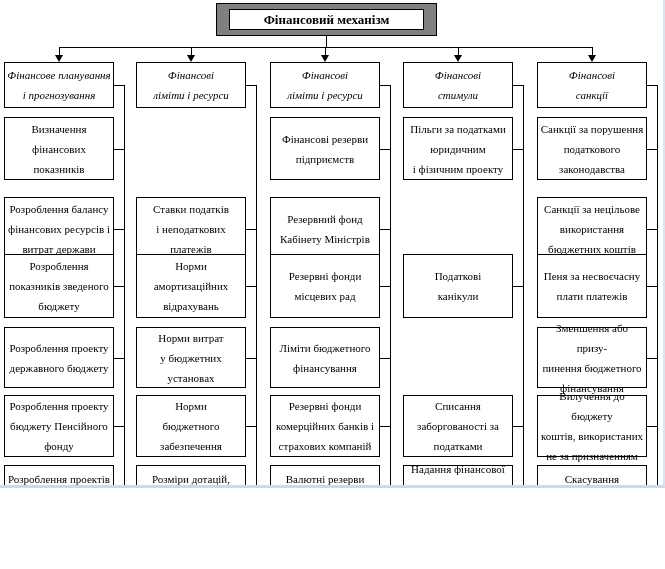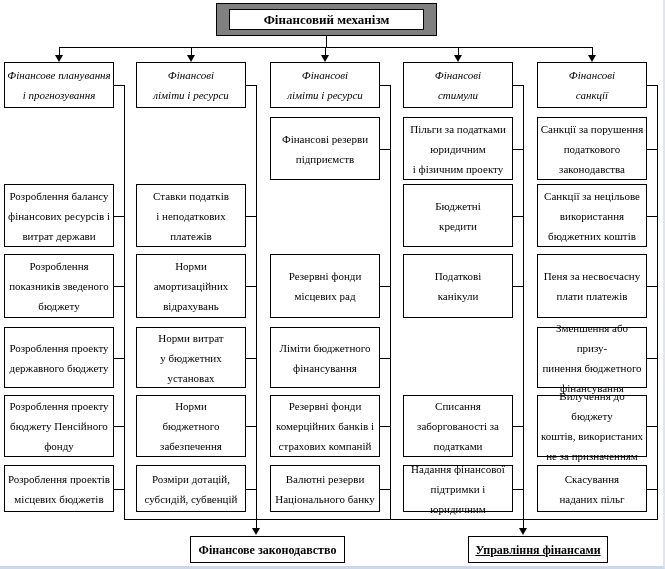--- a/index.html
+++ b/index.html
@@ -1,37 +1,37 @@
 <!DOCTYPE html>
 <html><head>
 <meta charset="utf-8">
 <style>
   * { margin:0; padding:0; box-sizing:border-box; }
   html,body { background:#fff; }
   body { font-family:"Liberation Serif", serif; color:#000; }
   .canvas {
-    position:relative; width:665px; height:569px; background:#fff;
+    position:relative; width:665px; height:488px; background:#fff;
     border-right:2px solid #dbe5f3; border-bottom:3px solid #c9daf0;
     overflow:hidden;
   }
   .box {
     position:absolute; border:1px solid #000; background:#fff;
     display:flex; align-items:center; justify-content:center;
     text-align:center; font-size:11px; line-height:20px;
     white-space:pre-line; padding:12px 2px;
   }
   .hdr { font-style:italic; }
   .bold { font-weight:bold; font-size:12px; }
   .box-w { width:110px; }
   
   .c0{left:4px} .c1{left:136px} .c2{left:270px} .c3{left:403px} .c4{left:537px}
   
   .rh{top:62px;height:46px}
   .r0{top:117px;height:63px}
-  .r1{top:184px;height:63px}
+  .r1{top:197px;height:63px}
   .r2{top:254px;height:64px}
   .r3{top:327px;height:61px}
   .r4{top:395px;height:62px}
   .r5{top:465px;height:47px}
   
   .cb::after {
     content:""; position:absolute; right:-11px; top:50%;
     width:11px; height:1px; background:#000;
   }
   .line { position:absolute; background:#000; }
@@ -78,20 +78,23 @@
   <div class="tri" style="left:588px;top:55px"></div>
 
   <div class="line" style="left:124px;top:85px;width:1px;height:435px"></div>
   <div class="line" style="left:256px;top:85px;width:1px;height:435px"></div>
   <div class="line" style="left:390px;top:85px;width:1px;height:435px"></div>
   <div class="line" style="left:523px;top:85px;width:1px;height:435px"></div>
   <div class="line" style="left:657px;top:85px;width:1px;height:435px"></div>
 
   <div class="box box-w cb hdr c0 rh">Фінансове планування
 і прогнозування</div>
+  <div class="box box-w cb c0 r0">Визначення
+фінансових
+показників</div>
   <div class="box box-w cb c0 r1">Розроблення балансу
 фінансових ресурсів і
 витрат держави</div>
   <div class="box box-w cb c0 r2">Розроблення
 показників зведеного
 бюджету</div>
   <div class="box box-w cb c0 r3">Розроблення проекту
 державного бюджету</div>
   <div class="box box-w cb c0 r4">Розроблення проекту
 бюджету Пенсійного
@@ -113,37 +116,37 @@
   <div class="box box-w cb c1 r4">Норми
 бюджетного
 забезпечення</div>
   <div class="box box-w cb c1 r5">Розміри дотацій,
 субсидій, субвенцій</div>
 
   <div class="box box-w cb hdr c2 rh">Фінансові
 ліміти і ресурси</div>
   <div class="box box-w cb c2 r0">Фінансові резерви
 підприємств</div>
+  <div class="box box-w cb c2 r1">Резервний фонд
+Кабінету Міністрів</div>
   <div class="box box-w cb c2 r2">Резервні фонди
 місцевих рад</div>
   <div class="box box-w cb c2 r3">Ліміти бюджетного
 фінансування</div>
   <div class="box box-w cb c2 r4">Резервні фонди
 комерційних банків і
 страхових компаній</div>
   <div class="box box-w cb c2 r5">Валютні резерви
 Національного банку</div>
 
   <div class="box box-w cb hdr c3 rh">Фінансові
 стимули</div>
   <div class="box box-w cb c3 r0">Пільги за податками
 юридичним
 і фізичним проекту</div>
-  <div class="box box-w cb c3 r1">Бюджетні
-кредити</div>
   <div class="box box-w cb c3 r2">Податкові
 канікули</div>
   <div class="box box-w cb c3 r4">Списання
 заборгованості за
 податками</div>
   <div class="box box-w cb c3 r5">Надання фінансової
 підтримки і юридичним</div>
 
   <div class="box box-w cb hdr c4 rh">Фінансові
 санкції</div>

